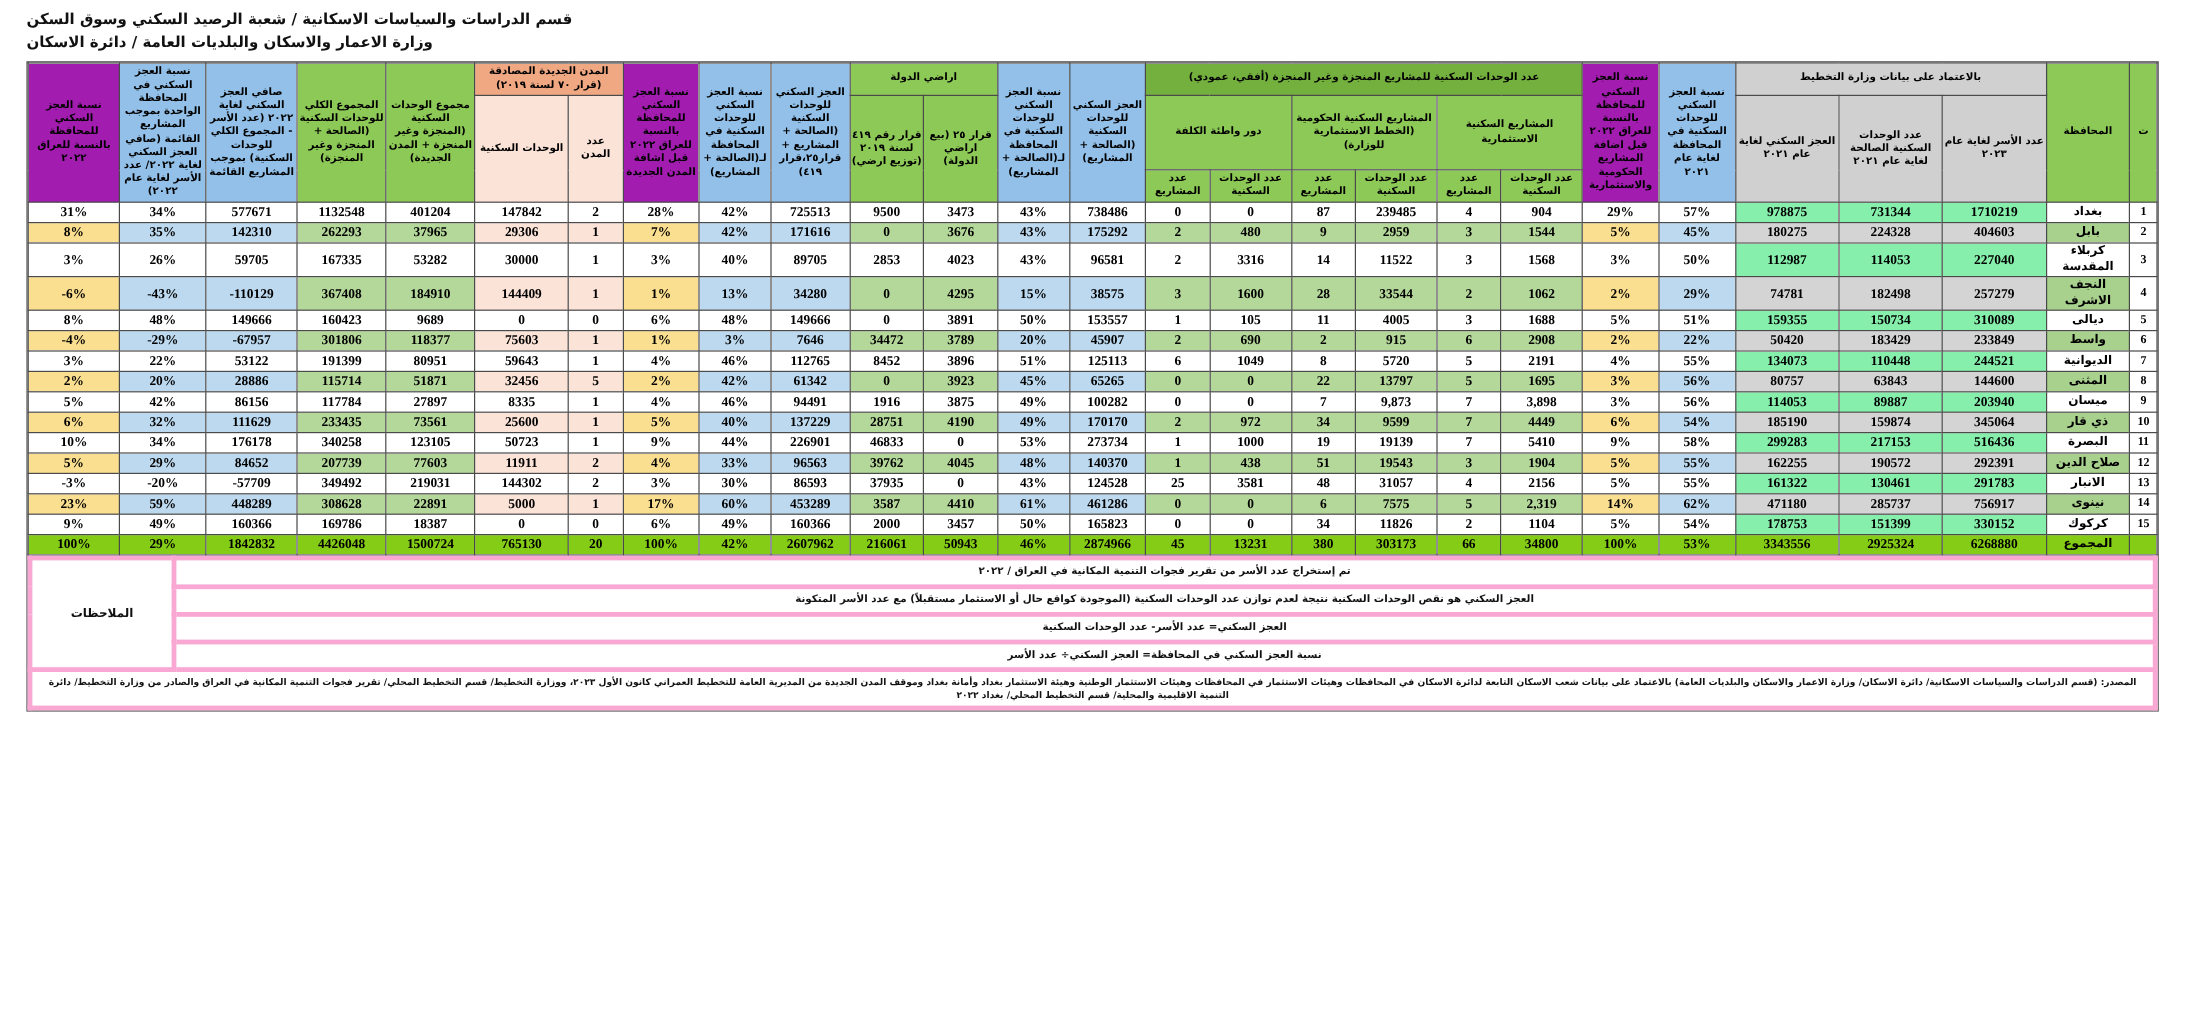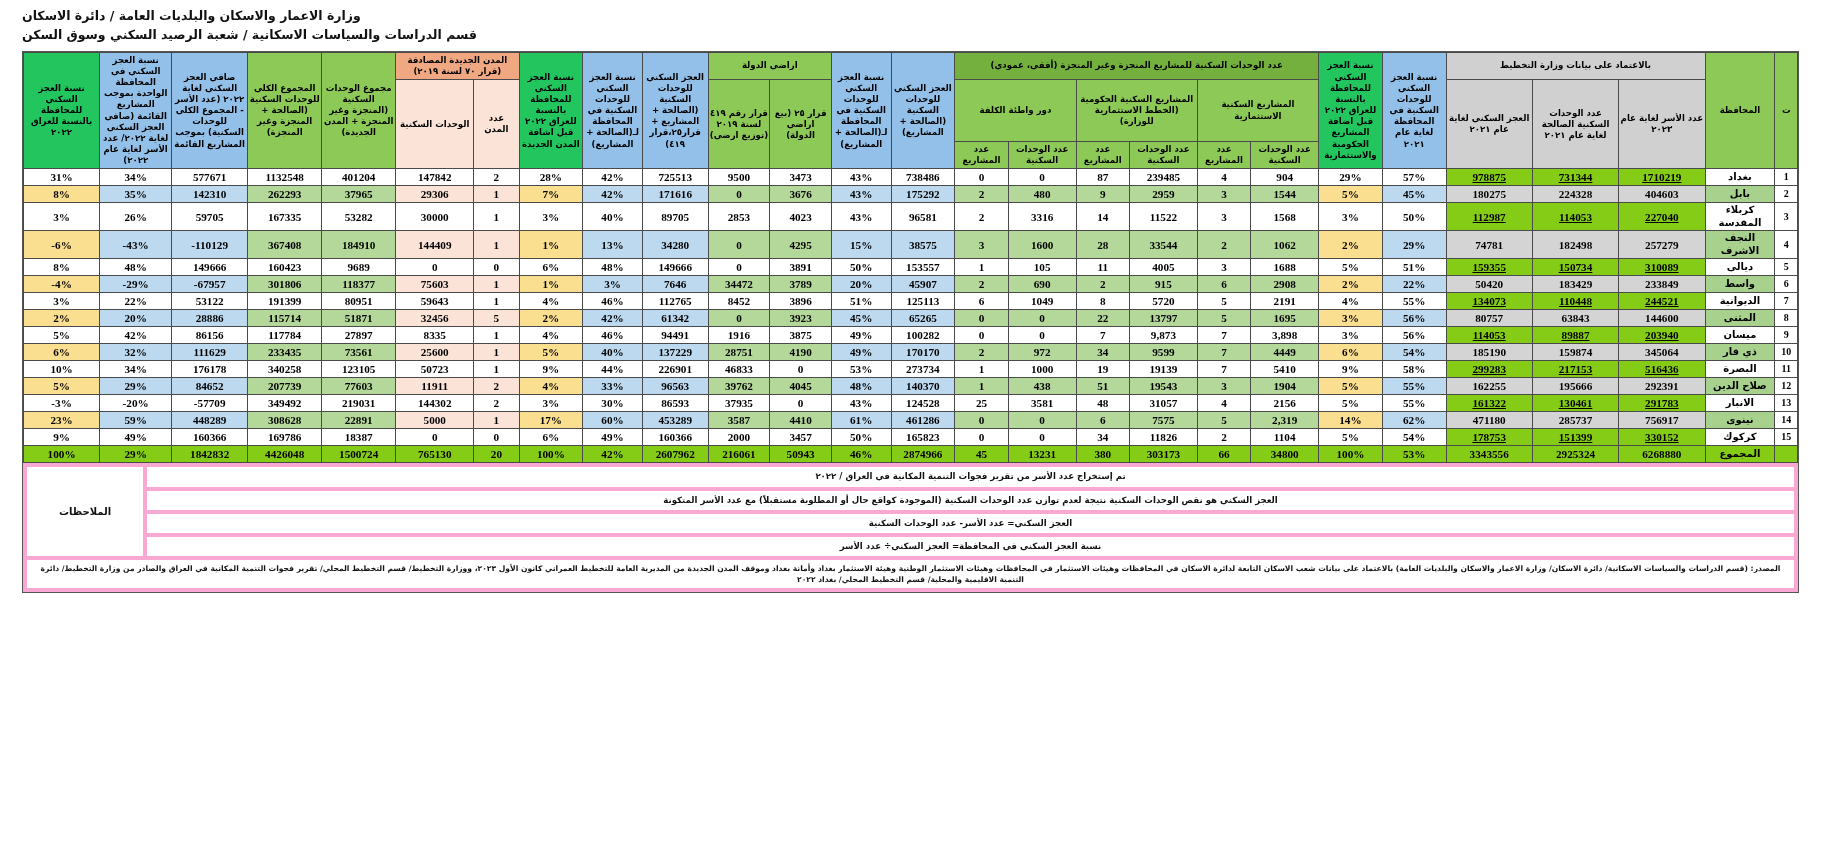--- a/index.html
+++ b/index.html
@@ -84,29 +84,29 @@
   table.grid td.idx {
     font-size: 10px;
     font-family: "Liberation Serif", serif;
   }
 
   
   .h-green-dark { background: #73b03e; }
   .h-green      { background: #8dc957; }
   .h-green-lt   { background: #8dc957; }
   .h-blue       { background: #92c0e8; }
-  .h-yellow     { background: #22c55e; }
+  .h-yellow     { background: #a21caf; }
   .h-gray       { background: #d0d0d0; }
   .h-salmon     { background: #efa882; }
   .h-salmon-lt  { background: #fbe3d7; }
   .h-idx        { background: #8dc957; }
   tr.r-odd  td.c-green  { background: #ffffff; }
   tr.r-odd  td.c-blue   { background: #ffffff; }
   tr.r-odd  td.c-yellow { background: #ffffff; }
-  tr.r-odd  td.c-gray   { background: #84cc16; text-decoration: underline; }
+  tr.r-odd  td.c-gray   { background: #86efac; }
   tr.r-odd  td.c-salmon { background: #ffffff; }
   tr.r-odd  td.c-gov    { background: #ffffff; }
   tr.r-odd  td.c-idx    { background: #ffffff; }
   tr.r-even td.c-green  { background: #b4d79a; }
   tr.r-even td.c-blue   { background: #bcd9ef; }
   tr.r-even td.c-yellow { background: #fbdf91; }
   tr.r-even td.c-gray   { background: #d4d4d4; }
   tr.r-even td.c-salmon { background: #fbe3d7; }
   tr.r-even td.c-gov    { background: #a9d18e; }
   tr.r-even td.c-idx    { background: #ffffff; }
@@ -145,22 +145,22 @@
     line-height: 1.45;
     padding: 3px 8px;
   }
 </style>
 </head>
 <body>
 
 <div id="page">
 
   <div class="ministry">
+    <div>قسم الدراسات والسياسات الاسكانية / شعبة الرصيد السكني وسوق السكن</div>
     <div>وزارة الاعمار والاسكان والبلديات العامة / دائرة الاسكان</div>
-    <div>قسم الدراسات والسياسات الاسكانية / شعبة الرصيد السكني وسوق السكن</div>
   </div>
 
   <div class="frame">
 
     <table class="grid">
       <colgroup id="cols">
           <col style="width: 22px;">
           <col style="width: 68px;">
           <col style="width: 84px;">
           <col style="width: 84px;">
@@ -547,21 +547,21 @@
             <td class="c-green num">123105</td>
             <td class="c-green num violet">340258</td>
             <td class="c-blue num">176178</td>
             <td class="c-blue num">34%</td>
             <td class="c-yellow num">10%</td>
           </tr>
           <tr class="r-even">
             <td class="c-idx idx">12</td>
             <td class="c-gov gov">صلاح الدين</td>
             <td class="c-gray num">292391</td>
-            <td class="c-gray num">195666</td>
+            <td class="c-gray num">190572</td>
             <td class="c-gray num">162255</td>
             <td class="c-blue num">55%</td>
             <td class="c-yellow num">5%</td>
             <td class="c-green num">1904</td>
             <td class="c-green num">3</td>
             <td class="c-green num">19543</td>
             <td class="c-green num">51</td>
             <td class="c-green num">438</td>
             <td class="c-green num">1</td>
             <td class="c-blue num">140370</td>
@@ -698,21 +698,21 @@
         </tbody>
     </table>
 
     <table class="notes">
       <tbody id="notes-body">
           <tr>
             <td class="note-text">تم إستخراج عدد الأسر من تقرير فجوات التنمية المكانية في العراق / ٢٠٢٢</td>
             <td class="note-label" rowspan="4">الملاحظات</td>
           </tr>
           <tr>
-            <td class="note-text">العجز السكني هو نقص الوحدات السكنية نتيجة لعدم توازن عدد الوحدات السكنية (الموجودة كواقع حال أو المطلوبة مستقبلاً) مع عدد الأسر المتكونة</td>
+            <td class="note-text">العجز السكني هو نقص الوحدات السكنية نتيجة لعدم توازن عدد الوحدات السكنية (الموجودة كواقع حال أو الاستثمار مستقبلاً) مع عدد الأسر المتكونة</td>
           </tr>
           <tr>
             <td class="note-text">العجز السكني= عدد الأسر- عدد الوحدات السكنية</td>
           </tr>
           <tr>
             <td class="note-text">نسبة العجز السكني في المحافظة= العجز السكني÷ عدد الأسر</td>
           </tr>
           <tr>
             <td class="src" colspan="2">المصدر: (قسم الدراسات والسياسات الاسكانية/ دائرة الاسكان/ وزارة الاعمار والاسكان والبلديات العامة) بالاعتماد على بيانات شعب الاسكان التابعة لدائرة الاسكان في المحافظات وهيئات الاستثمار في المحافظات وهيئات الاستثمار الوطنية وهيئة الاستثمار بغداد وأمانة بغداد وموقف المدن الجديدة من المديرية العامة للتخطيط العمراني كانون الأول ٢٠٢٣، ووزارة التخطيط/ قسم التخطيط المحلي/ تقرير فجوات التنمية المكانية في العراق والصادر من وزارة التخطيط/ دائرة التنمية الاقليمية والمحلية/ قسم التخطيط المحلي/ بغداد ٢٠٢٢</td>
           </tr>

